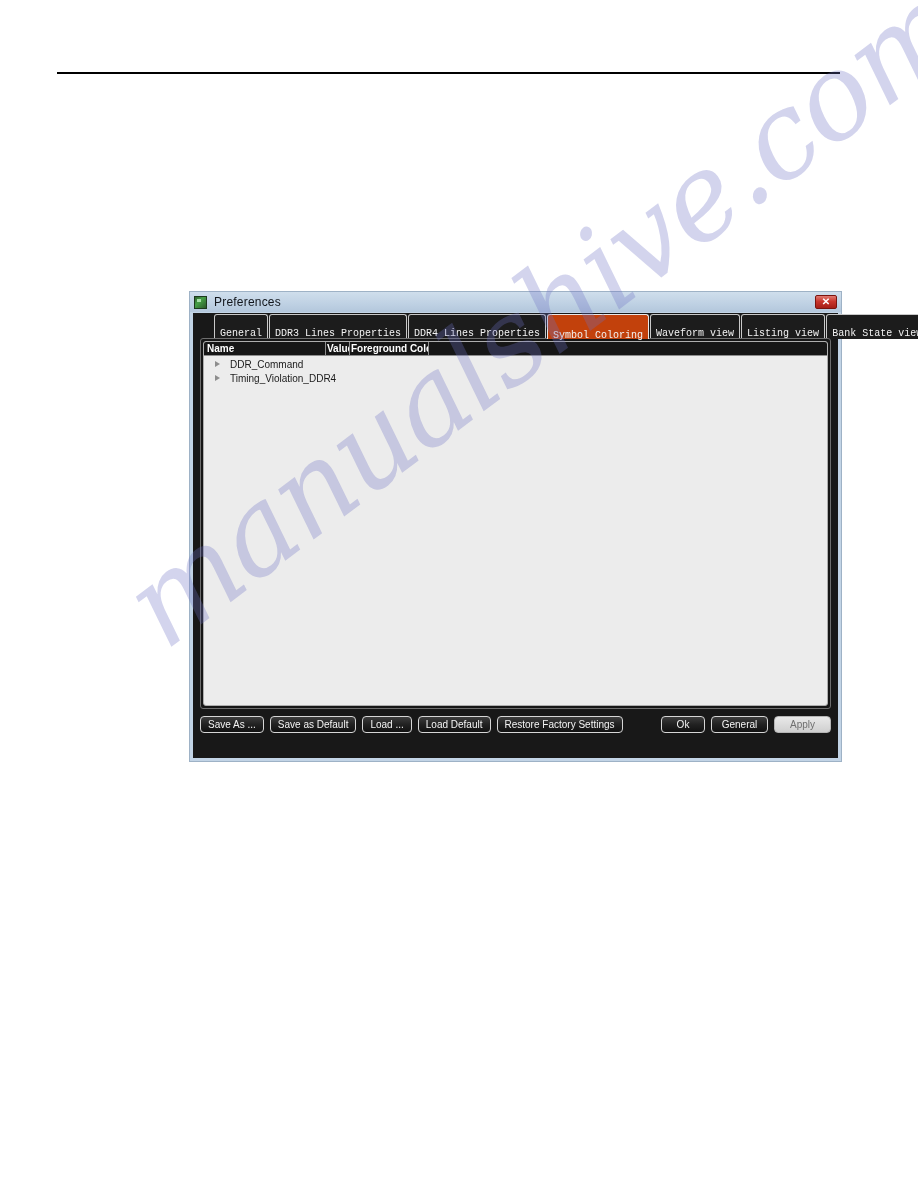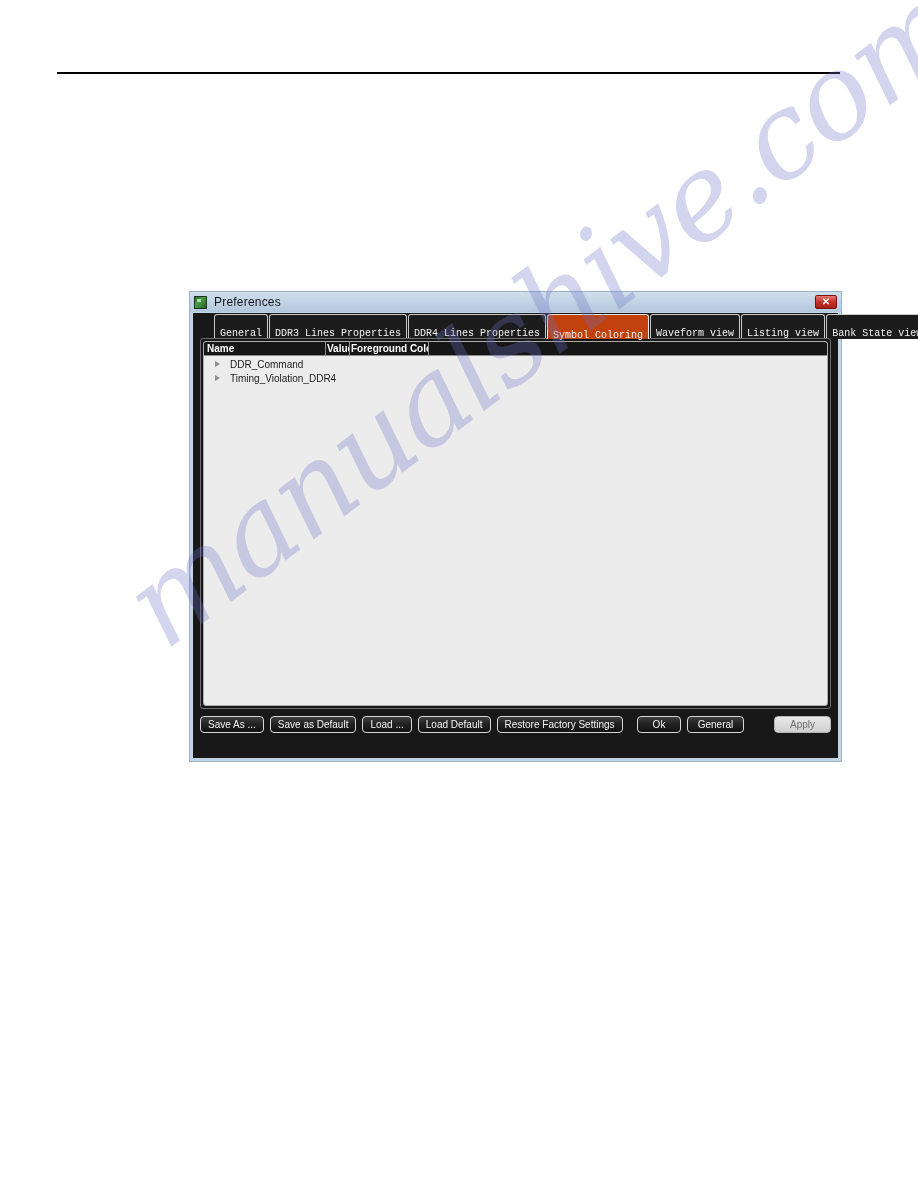--- a/index.html
+++ b/index.html
@@ -286,21 +286,21 @@
   .btn.wide-cancel { width: 57px; padding: 0; }
   .btn.disabled {
     color: #6f6f6f;
     background: linear-gradient(to bottom, #e9e9e9 0%, #dcdcdc 50%, #cfcfcf 100%);
     border: 1px solid #b5b5b5;
     width: 57px;
     padding: 0;
     cursor: default;
   }
   #btn-spacer { flex: 1 1 auto; }
-  .btn:last-child { margin-right: 0; margin-left: 24px; }
+  .btn:last-child { margin-right: 0; }
 </style>
 </head>
 <body>
 
 <div id="page-rule"></div>
 
 <div id="dialog">
 
   <div id="titlebar">
     <div id="title-icon"></div>

